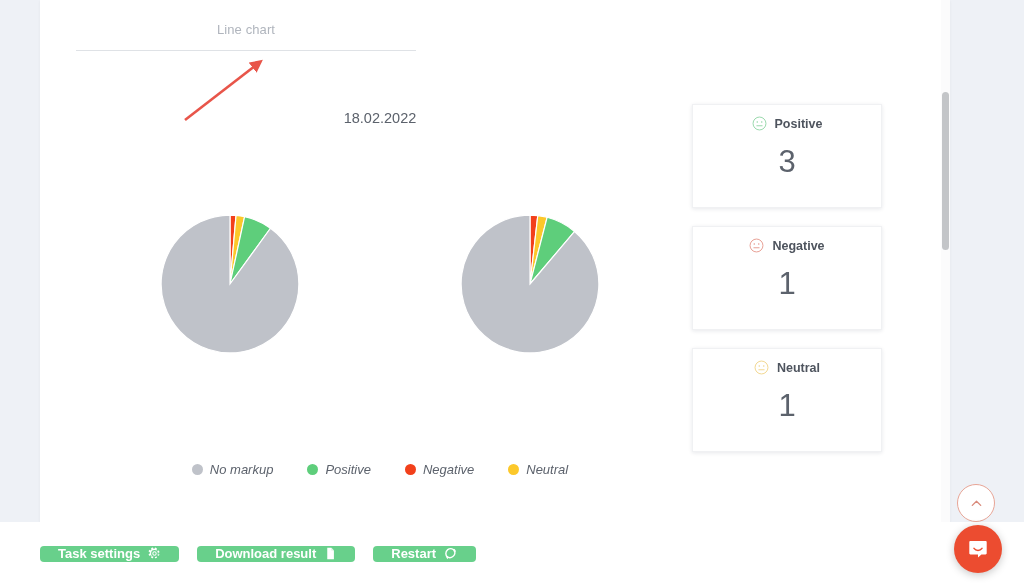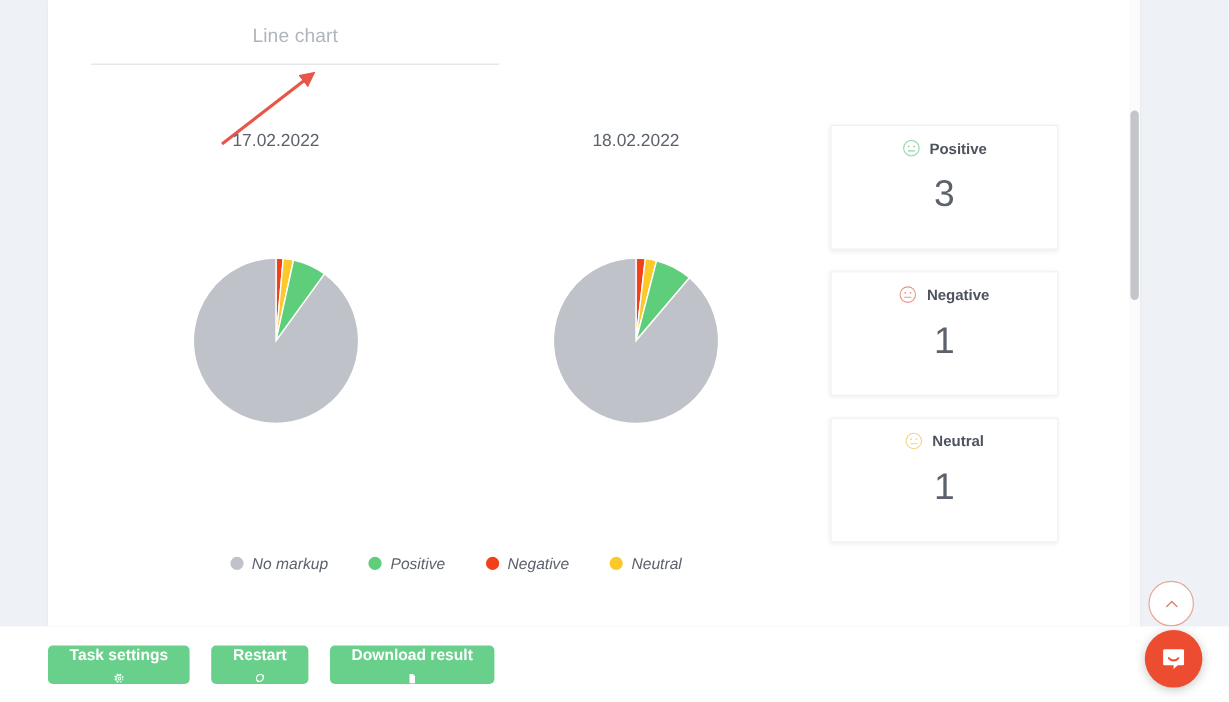--- a/index.html
+++ b/index.html
@@ -31,21 +31,21 @@
   .tabs {
     position: absolute;
     left: 36px;
     top: 22px;
     width: 340px;
     display: flex;
   }
   .tab {
     flex: 1;
     text-align: center;
-    font-size: 16px;
+    font-size: 13px;
     padding-bottom: 13px;
     letter-spacing: 0.1px;
     cursor: pointer;
   }
   .tab.inactive {
     color: #b0b5bd;
     border-bottom: 1.5px solid #dfe2e6;
     font-weight: 400;
   }
   .tab.active {
@@ -180,30 +180,29 @@
     display: flex;
     align-items: center;
     padding-left: 40px;
     gap: 18px;
   }
   .action-btn {
     background: #68d08b;
     color: #ffffff;
     border: none;
     border-radius: 4px;
-    height: 32px;
+    height: 16px;
     padding: 0 18px;
     font-size: 13px;
     font-weight: 700;
     font-family: "Liberation Sans", sans-serif;
     display: flex;
     align-items: center;
     gap: 8px;
     cursor: pointer;
-    flex-direction: column;
   }
 
   
   .chat-widget {
     position: absolute;
     right: 22px;
     bottom: 12px;
     width: 48px;
     height: 48px;
     border-radius: 50%;
@@ -249,21 +248,20 @@
   <svg class="annotation-arrow" viewBox="0 0 110 85">
     <defs>
       <marker id="arrowhead" markerWidth="5" markerHeight="5" refX="3.6" refY="2.5" orient="auto">
         <path d="M0,0 L5,2.5 L0,5 z" fill="#e8554a"></path>
       </marker>
     </defs>
     <line x1="10" y1="70" x2="85" y2="12" stroke="#e8554a" stroke-width="2.6" marker-end="url(#arrowhead)"></line>
   </svg>
 
   <div class="date-row">
-    <div class="date-label">17.02.2022</div>
     <div class="date-label">18.02.2022</div>
   </div>
 
   <div class="pies">
     <div class="pie-wrap">
       <svg width="168" height="168" viewBox="-100 -100 200 200">
         <g id="pie-slices-1">
             <path d="M 0,0 L 5.021051876504148e-15,-82 A 82,82 0 0,1 7.203798117160952,-81.68295594974015 Z" fill="#f2401b" stroke="#ffffff" stroke-width="1.4"></path>
             <path d="M 0,0 L 7.203798117160952,-81.68295594974015 A 82,82 0 0,1 17.384583013608488,-80.13598613259187 Z" fill="#fcc82a" stroke="#ffffff" stroke-width="1.4"></path>
             <path d="M 0,0 L 17.384583013608488,-80.13598613259187 A 82,82 0 0,1 48.198390687982794,-66.3393935387457 Z" fill="#5ece7b" stroke="#ffffff" stroke-width="1.4"></path>
@@ -361,37 +359,37 @@
 
   <button class="action-btn">
     <span>Task settings</span>
     <svg width="13" height="13" viewBox="0 0 20 20">
       <path fill="#ffffff" d="M10 6.6a3.4 3.4 0 100 6.8 3.4 3.4 0 000-6.8zm0 5.2a1.8 1.8 0 110-3.6 1.8 1.8 0 010 3.6z"></path>
       <path fill="#ffffff" d="M17.2 11.6l-1.5-.5a5.9 5.9 0 000-2.2l1.5-.5a.6.6 0 00.4-.8l-.7-1.8a.6.6 0 00-.8-.3l-1.4.7a6 6 0 00-1.6-1.6l.7-1.4a.6.6 0 00-.3-.8L11.7.7a.6.6 0 00-.8.4l-.5 1.5a5.9 5.9 0 00-2.2 0L7.7 1.1a.6.6 0 00-.8-.4L5.1 1.4a.6.6 0 00-.3.8l.7 1.4a6 6 0 00-1.6 1.6l-1.4-.7a.6.6 0 00-.8.3l-.7 1.8a.6.6 0 00.4.8l1.5.5a5.9 5.9 0 000 2.2l-1.5.5a.6.6 0 00-.4.8l.7 1.8a.6.6 0 00.8.3l1.4-.7a6 6 0 001.6 1.6l-.7 1.4a.6.6 0 00.3.8l1.8.7a.6.6 0 00.8-.4l.5-1.5a5.9 5.9 0 002.2 0l.5 1.5a.6.6 0 00.8.4l1.8-.7a.6.6 0 00.3-.8l-.7-1.4a6 6 0 001.6-1.6l1.4.7a.6.6 0 00.8-.3l.7-1.8a.6.6 0 00-.4-.8zM10 15.2A5.2 5.2 0 1115.2 10 5.2 5.2 0 0110 15.2z"></path>
     </svg>
   </button>
 
   <button class="action-btn">
+    <span>Download result</span>
+    <svg width="13" height="13" viewBox="0 0 16 16">
+      <path fill="#ffffff" d="M4 1h5l3.2 3.2V15H4z"></path>
+      <path fill="#d8f0e0" d="M9 1l3.2 3.2H9z"></path>
+    </svg>
+  </button>
+
+  <button class="action-btn">
     <span>Restart</span>
     <svg width="14" height="14" viewBox="0 0 20 20">
       <path fill="none" stroke="#ffffff" stroke-width="2" d="M16 6.5A7 7 0 105.2 14.8"></path>
       <path fill="none" stroke="#ffffff" stroke-width="2" d="M4 13.5A7 7 0 0014.8 5.2"></path>
       <path fill="#ffffff" d="M15.4 2.6l1.6 4.2-4.3-1.2z"></path>
       <path fill="#ffffff" d="M4.6 17.4L3 13.2l4.3 1.2z"></path>
     </svg>
   </button>
 
-  <button class="action-btn">
-    <span>Download result</span>
-    <svg width="13" height="13" viewBox="0 0 16 16">
-      <path fill="#ffffff" d="M4 1h5l3.2 3.2V15H4z"></path>
-      <path fill="#d8f0e0" d="M9 1l3.2 3.2H9z"></path>
-    </svg>
-  </button>
-
 </div>
 
 <div class="chat-widget">
   <svg width="24" height="24" viewBox="0 0 24 24">
     <path fill="#ffffff" d="M4.4 4h15.2c.6 0 1.1.5 1.1 1.1v11.2c0 .6-.5 1.1-1.1 1.1h-4.2l-3.4 3v-3H4.4c-.6 0-1.1-.5-1.1-1.1V5.1C3.3 4.5 3.8 4 4.4 4z"></path>
     <path fill="none" stroke="#ec4c30" stroke-width="1.5" stroke-linecap="round" d="M8 11.4c1 1.3 2.4 2 4 2s3-.7 4-2"></path>
   </svg>
 </div>
 
 </body></html>

